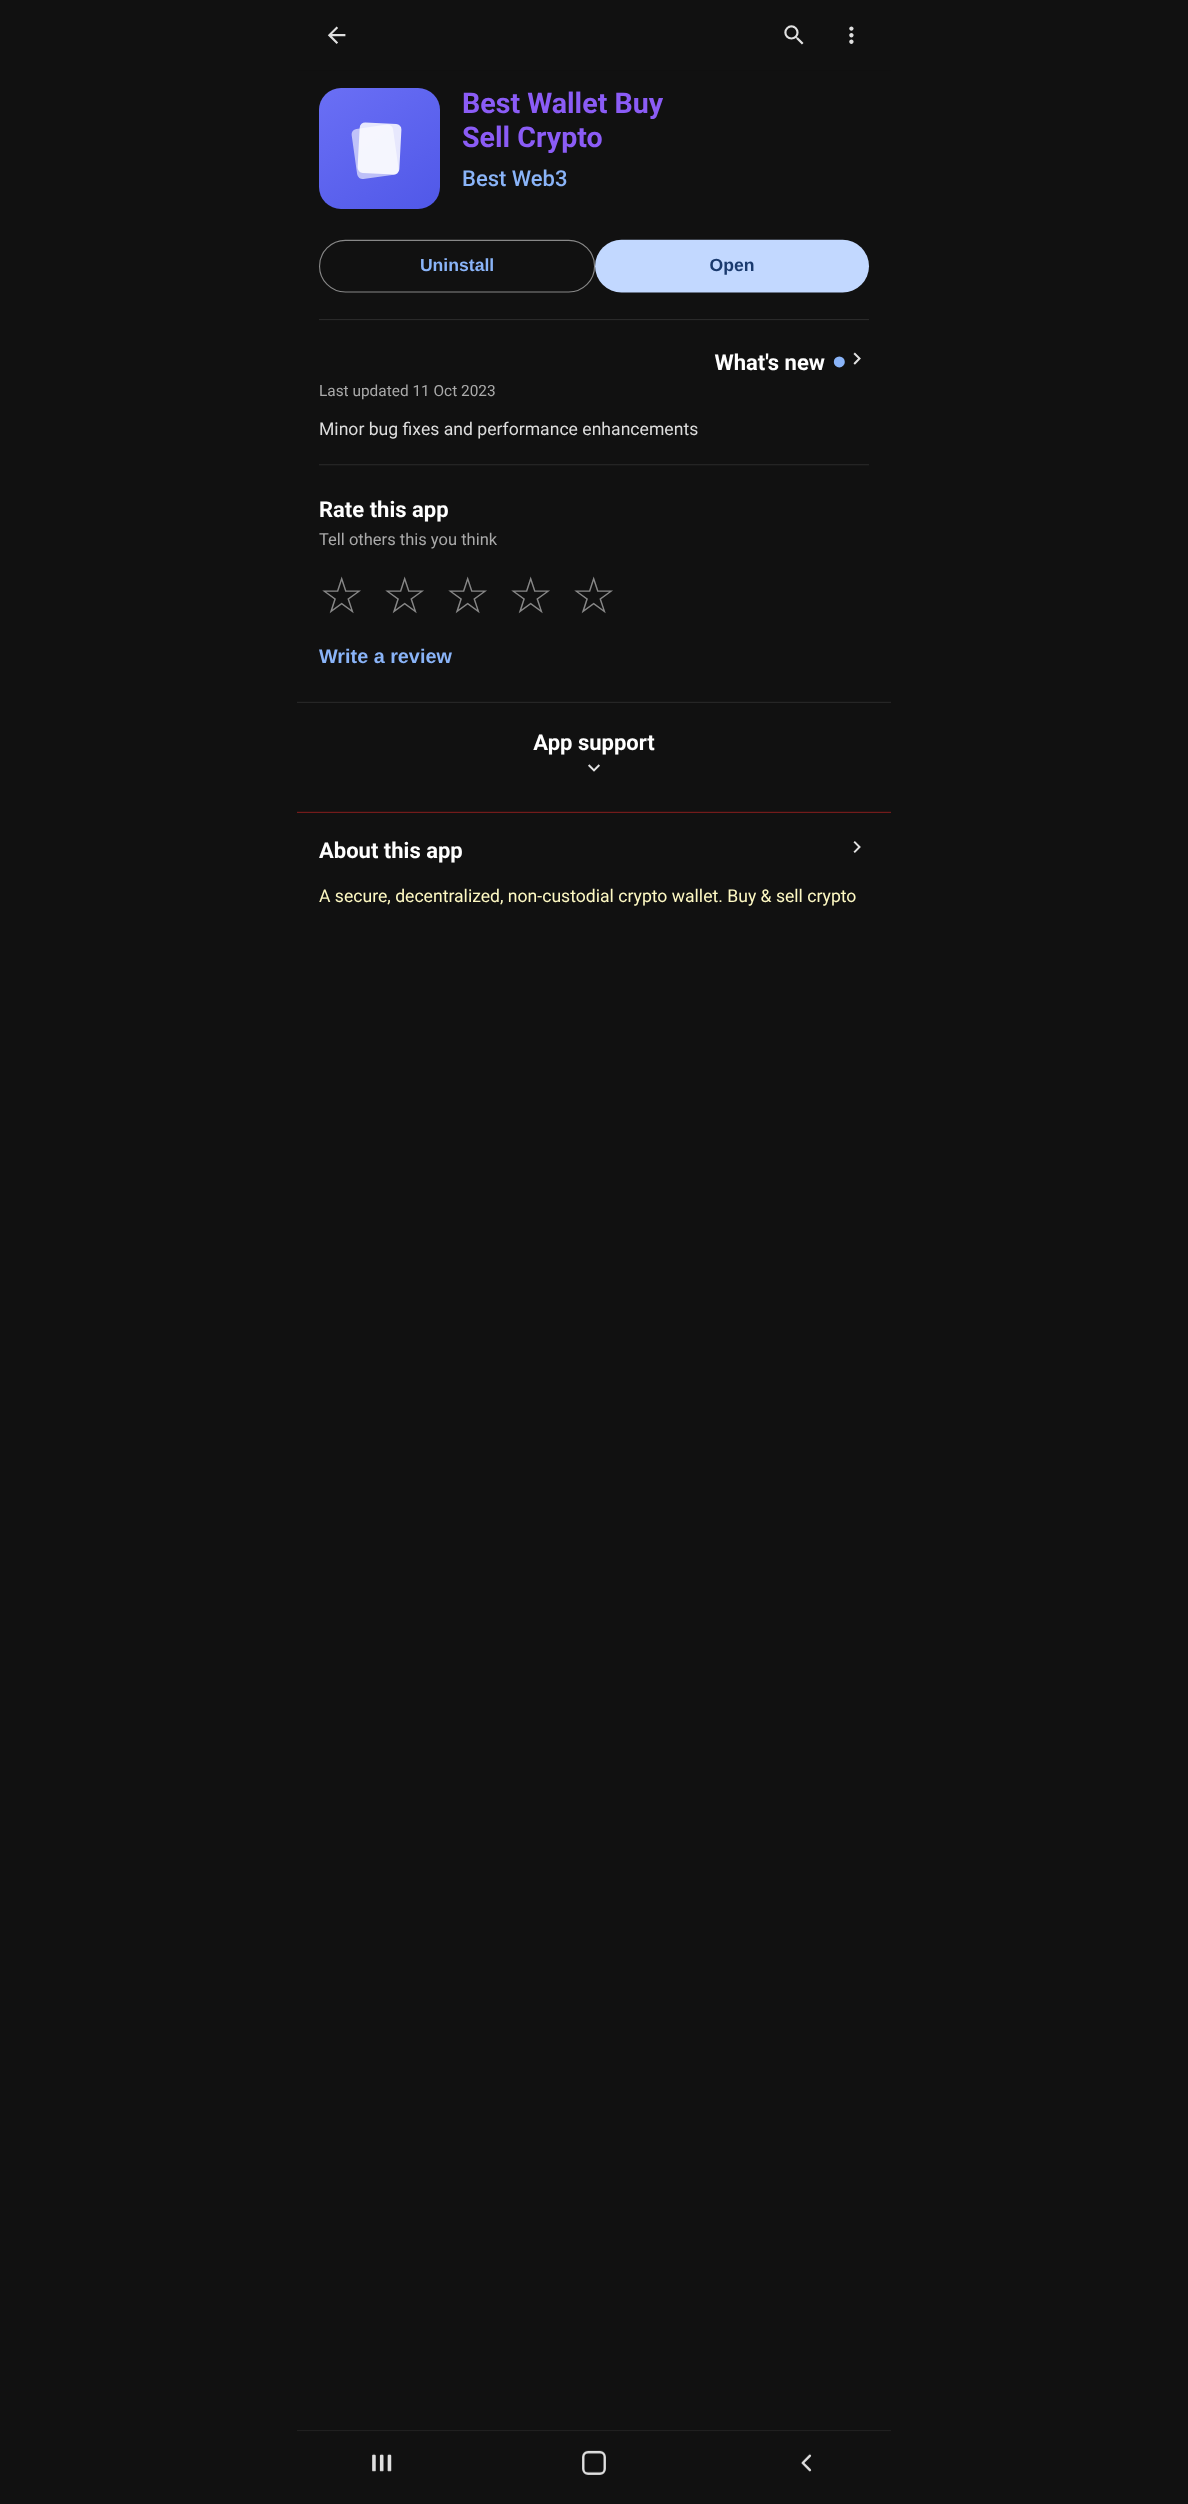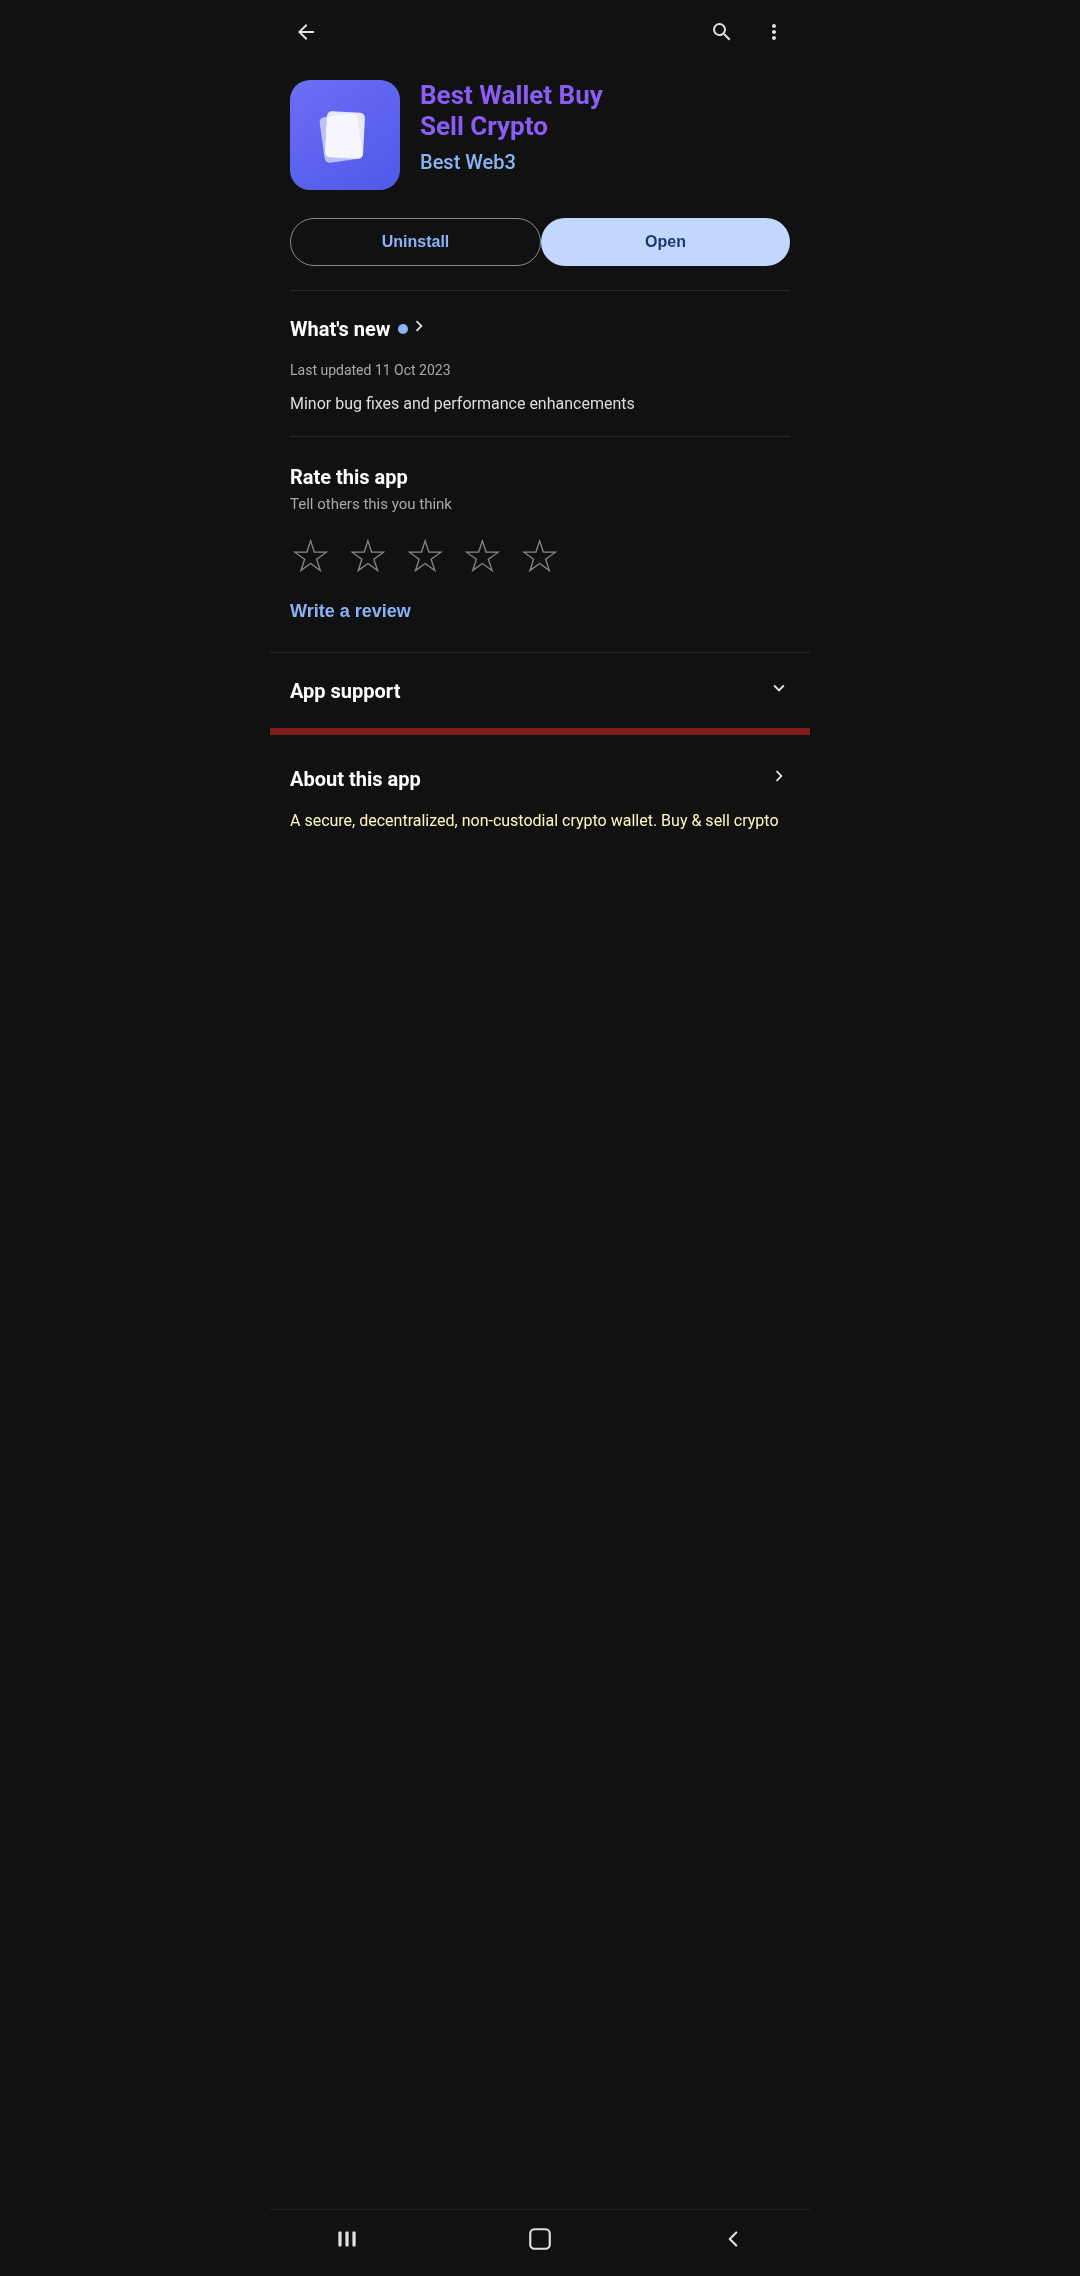--- a/index.html
+++ b/index.html
@@ -126,23 +126,23 @@
       margin: 0 20px;
     }
 
     
     .whats-new {
       padding: 24px 20px 20px 20px;
     }
 
     .section-header {
       display: flex;
-      justify-content: flex-start;
-      align-items: center;
-      margin-bottom: 20px;
+      justify-content: flex-end;
+      align-items: center;
+      margin-bottom: 6px;
     }
 
     .section-title-row {
       display: flex;
       align-items: center;
       gap: 8px;
     }
 
     .section-title {
       font-size: 20px;
@@ -218,37 +218,38 @@
 
     
     .app-support {
       padding: 24px 20px;
       border-top: 1px solid #2a2a2a;
       margin-top: 10px;
       display: flex;
       justify-content: space-between;
       align-items: center;
       cursor: pointer;
+      flex-direction: column;
     }
 
     .app-support-title {
       font-size: 20px;
       font-weight: 700;
       color: #ffffff;
     }
 
     .chevron-down {
       color: #e0e0e0;
       font-size: 20px;
     }
 
     
     .about-app {
-      padding: 30px 20px 16px 20px;
-      border-top: 7px solid #7f1d1d;
+      padding: 20px 20px 16px 20px;
+      border-top: 1px solid #7f1d1d;
     }
 
     .about-header {
       display: flex;
       justify-content: space-between;
       align-items: center;
       margin-bottom: 16px;
     }
 
     .about-title {

